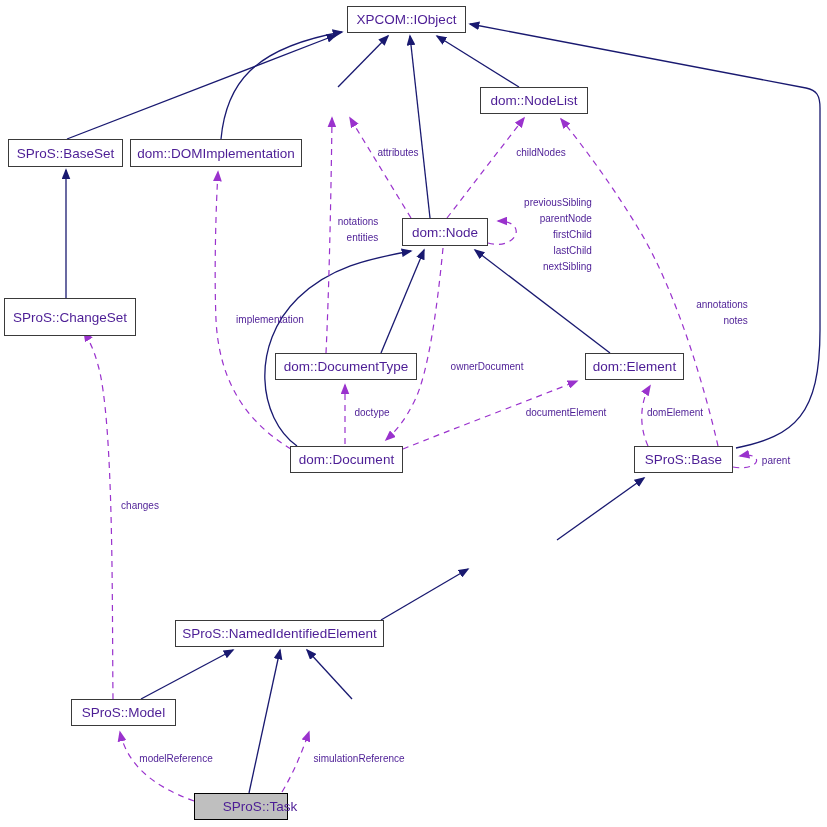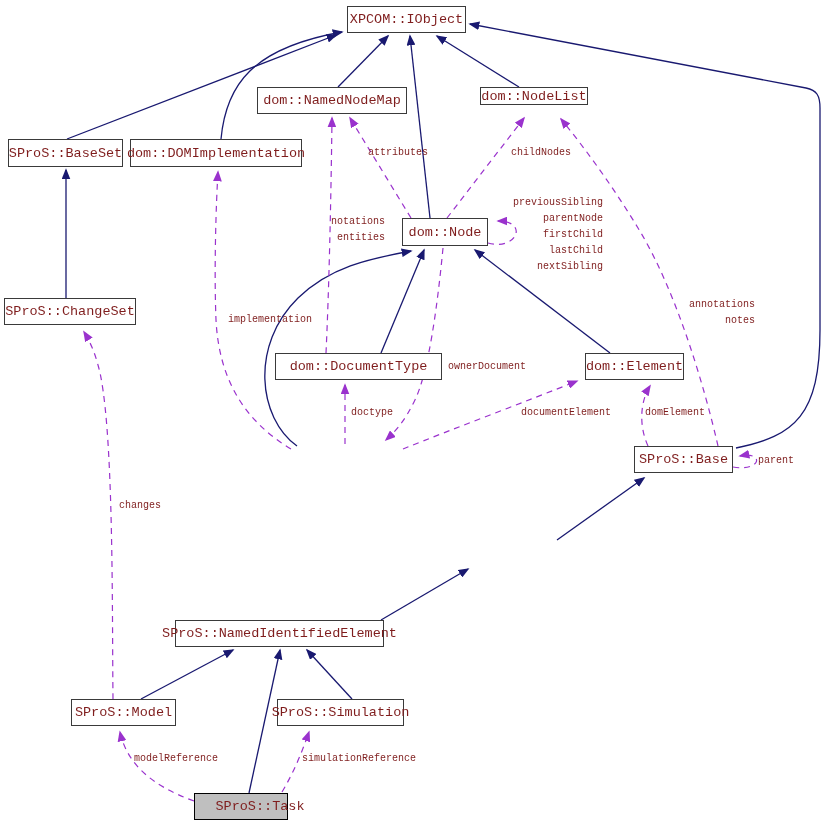--- a/index.html
+++ b/index.html
@@ -1,18 +1,18 @@
 <!DOCTYPE html>
 <html><head>
 <meta charset="utf-8">
 <style>
   html,body{margin:0;padding:0;background:#ffffff;}
   #diagram{
     position:relative;width:827px;height:827px;background:#ffffff;
-    font-family:Liberation Mono, monospace;color:#7f1d1d;overflow:hidden;
+    font-family:Liberation Sans, sans-serif;color:#4c1d95;overflow:hidden;
   }
   #edges{position:absolute;left:0;top:0;width:827px;height:827px;}
   .inh{stroke:#191970;fill:none;stroke-width:1.3px;}
   .use{stroke:#9a32cd;fill:none;stroke-width:1.2px;stroke-dasharray:6 5;}
   .node{
     position:absolute;box-sizing:border-box;background:#ffffff;
     border:1.4px solid #3a3a3a;display:flex;align-items:center;justify-content:center;
     font-size:13.5px;white-space:nowrap;z-index:2;cursor:pointer;
   }
   .node.current{background:#bfbfbf;border-color:#000;cursor:default;padding-left:38px;}
@@ -71,49 +71,46 @@
 
   <div class="node" style="left:347px;top:6px;width:119px;height:27px">
       <span>XPCOM::IObject</span>
     </div>
   <div class="node" style="left:8px;top:139px;width:115px;height:28px">
       <span>SProS::BaseSet</span>
     </div>
   <div class="node" style="left:130px;top:139px;width:172px;height:28px">
       <span>dom::DOMImplementation</span>
     </div>
-  <div class="node" style="left:257px;top:87px;width:150px;height:27px">
-      <span>dom::NamedNodeMap</span>
-    </div>
-  <div class="node" style="left:480px;top:87px;width:108px;height:18px">
+  <div class="node" style="left:480px;top:87px;width:108px;height:27px">
       <span>dom::NodeList</span>
     </div>
   <div class="node" style="left:402px;top:218px;width:86px;height:28px">
       <span>dom::Node</span>
     </div>
-  <div class="node" style="left:4px;top:298px;width:132px;height:27px">
+  <div class="node" style="left:4px;top:298px;width:132px;height:38px">
       <span>SProS::ChangeSet</span>
     </div>
-  <div class="node" style="left:275px;top:353px;width:167px;height:27px">
+  <div class="node" style="left:275px;top:353px;width:142px;height:27px">
       <span>dom::DocumentType</span>
     </div>
   <div class="node" style="left:585px;top:353px;width:99px;height:27px">
       <span>dom::Element</span>
+    </div>
+  <div class="node" style="left:290px;top:446px;width:113px;height:27px">
+      <span>dom::Document</span>
     </div>
   <div class="node" style="left:634px;top:446px;width:99px;height:27px">
       <span>SProS::Base</span>
     </div>
   <div class="node" style="left:175px;top:620px;width:209px;height:27px">
       <span>SProS::NamedIdentifiedElement</span>
     </div>
   <div class="node" style="left:71px;top:699px;width:105px;height:27px">
       <span>SProS::Model</span>
-    </div>
-  <div class="node" style="left:277px;top:699px;width:127px;height:27px">
-      <span>SProS::Simulation</span>
     </div>
   <div class="node current" style="left:194px;top:793px;width:94px;height:27px">
       <span>SProS::Task</span>
     </div>
 
   <div class="elabel" style="left:398px;top:145px">
       <span>attributes</span>
     </div>
   <div class="elabel" style="left:541px;top:145px">
       <span>childNodes</span>

